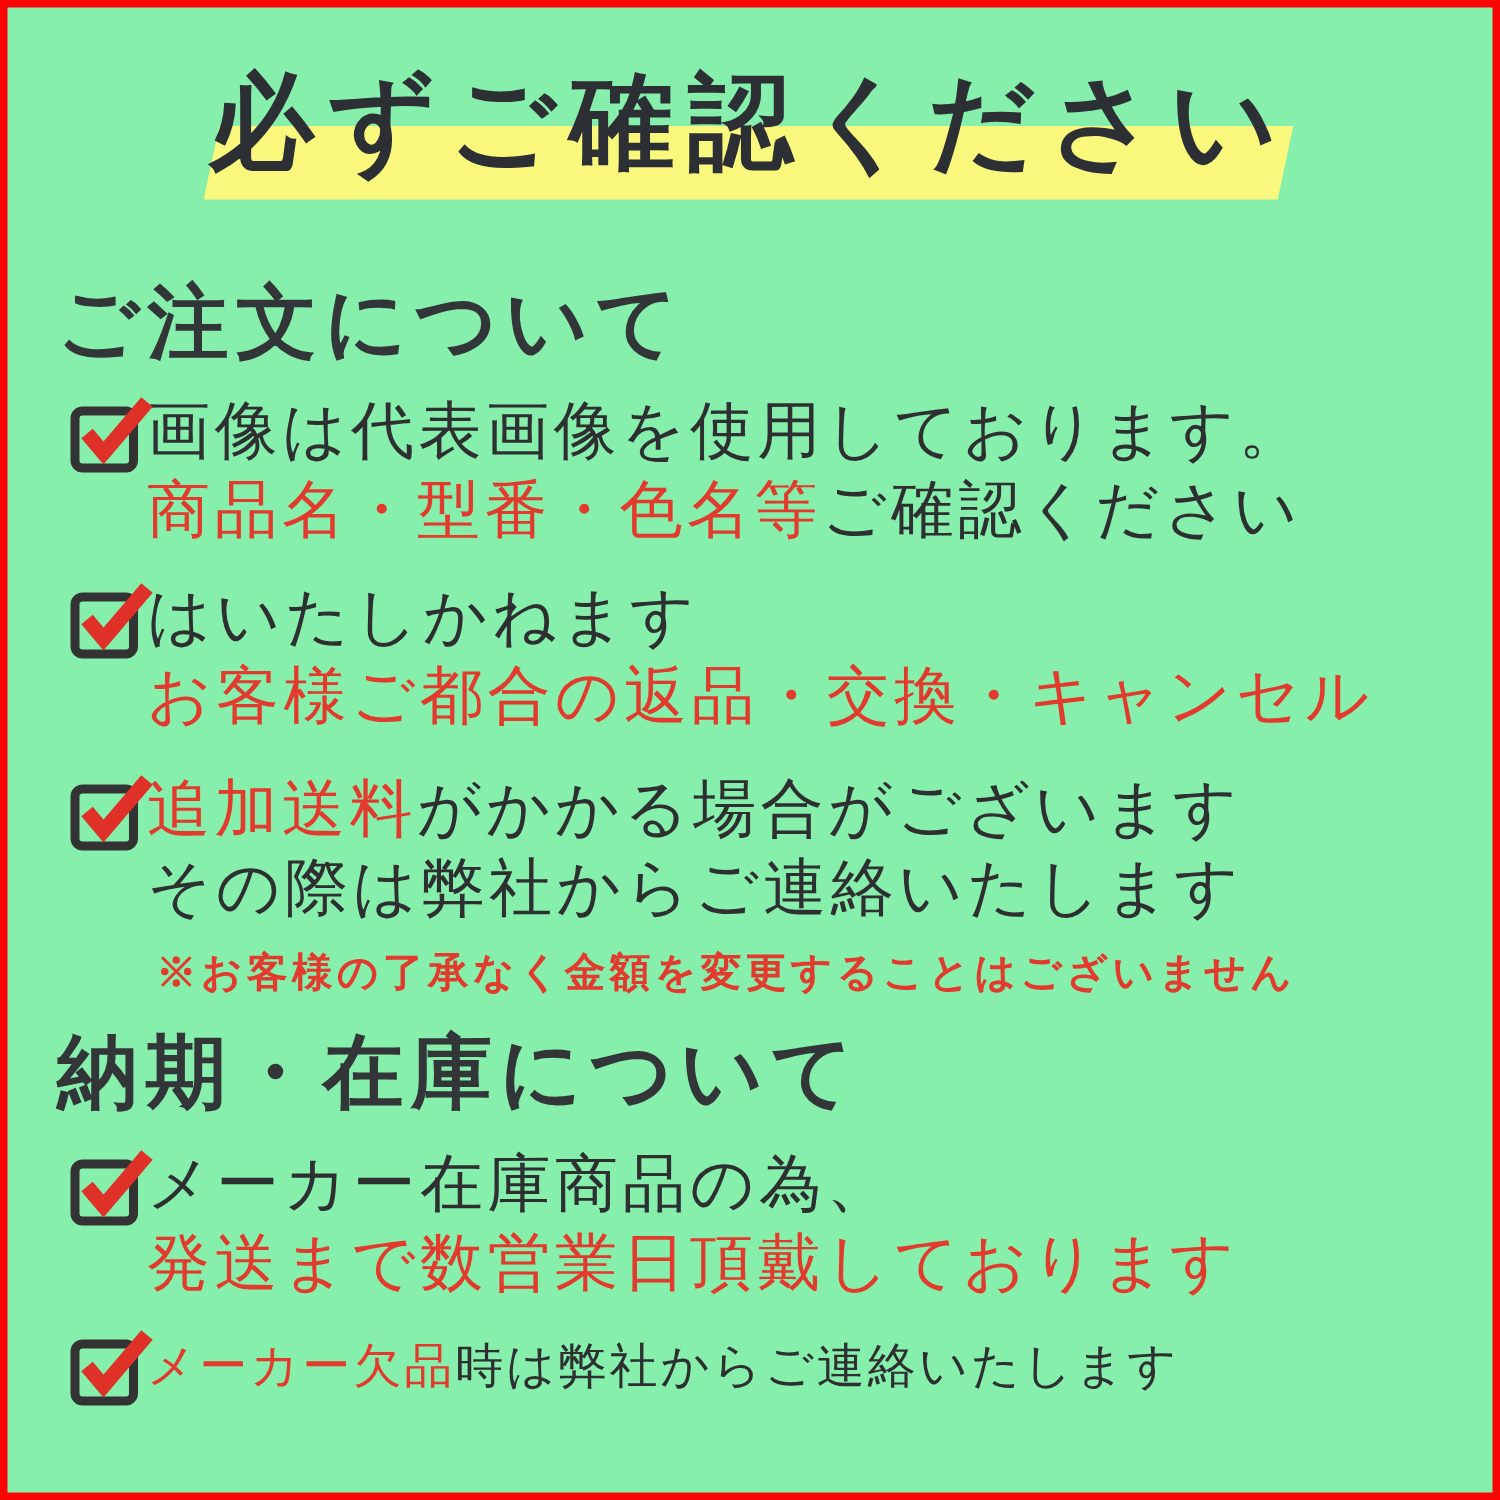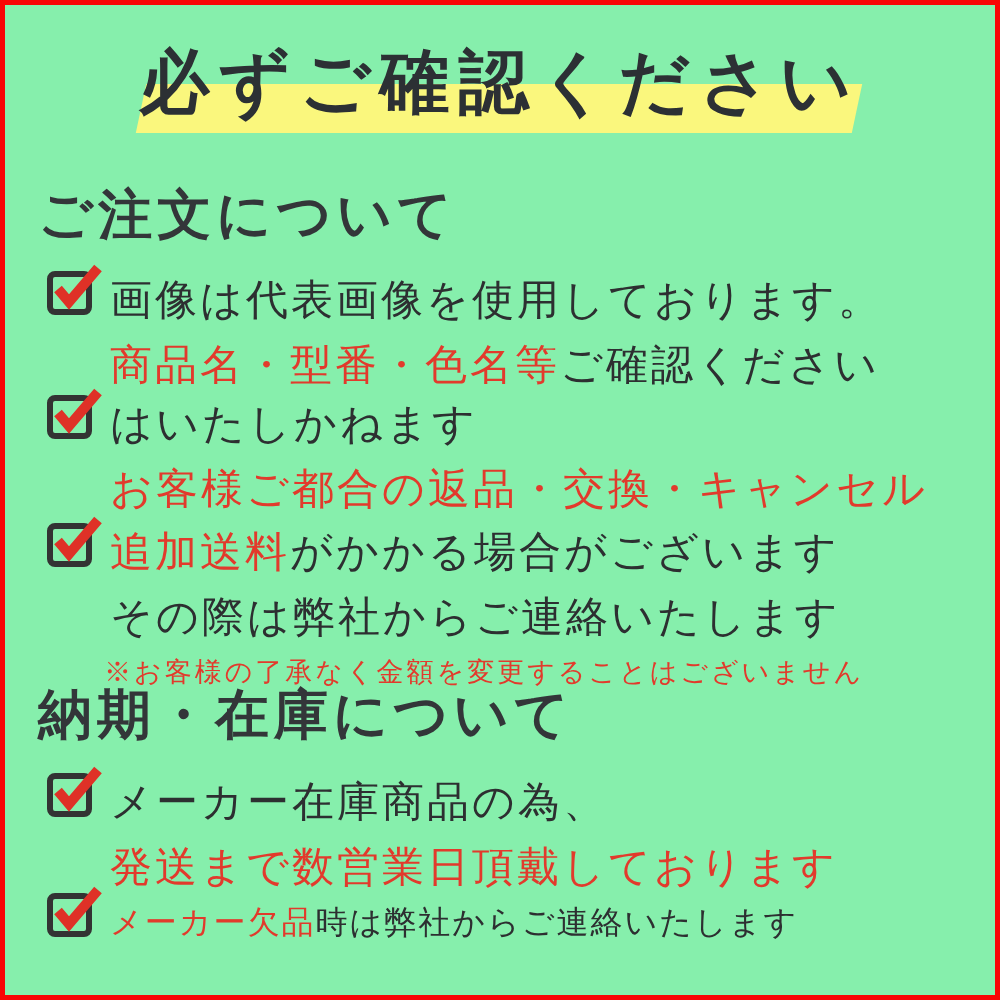--- a/index.html
+++ b/index.html
@@ -44,32 +44,32 @@
     letter-spacing:5px;color:#333639;
     white-space:nowrap;line-height:1.15;
   }
   .h-order{top:184px;}
   .h-stock{top:684px;}
   
   .item{position:absolute;left:46px;right:20px;}
   .cb{position:absolute;left:0;top:2px;width:56px;height:52px;display:block;}
   .lines{margin-left:52px;}
   .line{
-    margin:12px;white-space:nowrap;
+    margin:0;white-space:nowrap;
     font-size:42px;font-weight:500;
     letter-spacing:3px;
     line-height:53px;height:53px;
     color:#2d2f31;
   }
   .line.tight{font-size:32px;letter-spacing:2px;}
   .ink{color:#2d2f31;}
   .red{color:#e23a2c;}
   .note{
     margin:12px 0 0 6px;
-    font-size:27px;font-weight:400;
+    font-size:27px;font-weight:700;
     letter-spacing:3px;line-height:32px;height:32px;
     color:#e23a2c;white-space:nowrap;
   }
   .item1{top:262px;}
   .item2{top:386px;}
   .item3{top:514px;}
   .item4{top:764px;}
   .item5{top:884px;}
 </style>
 </head>

